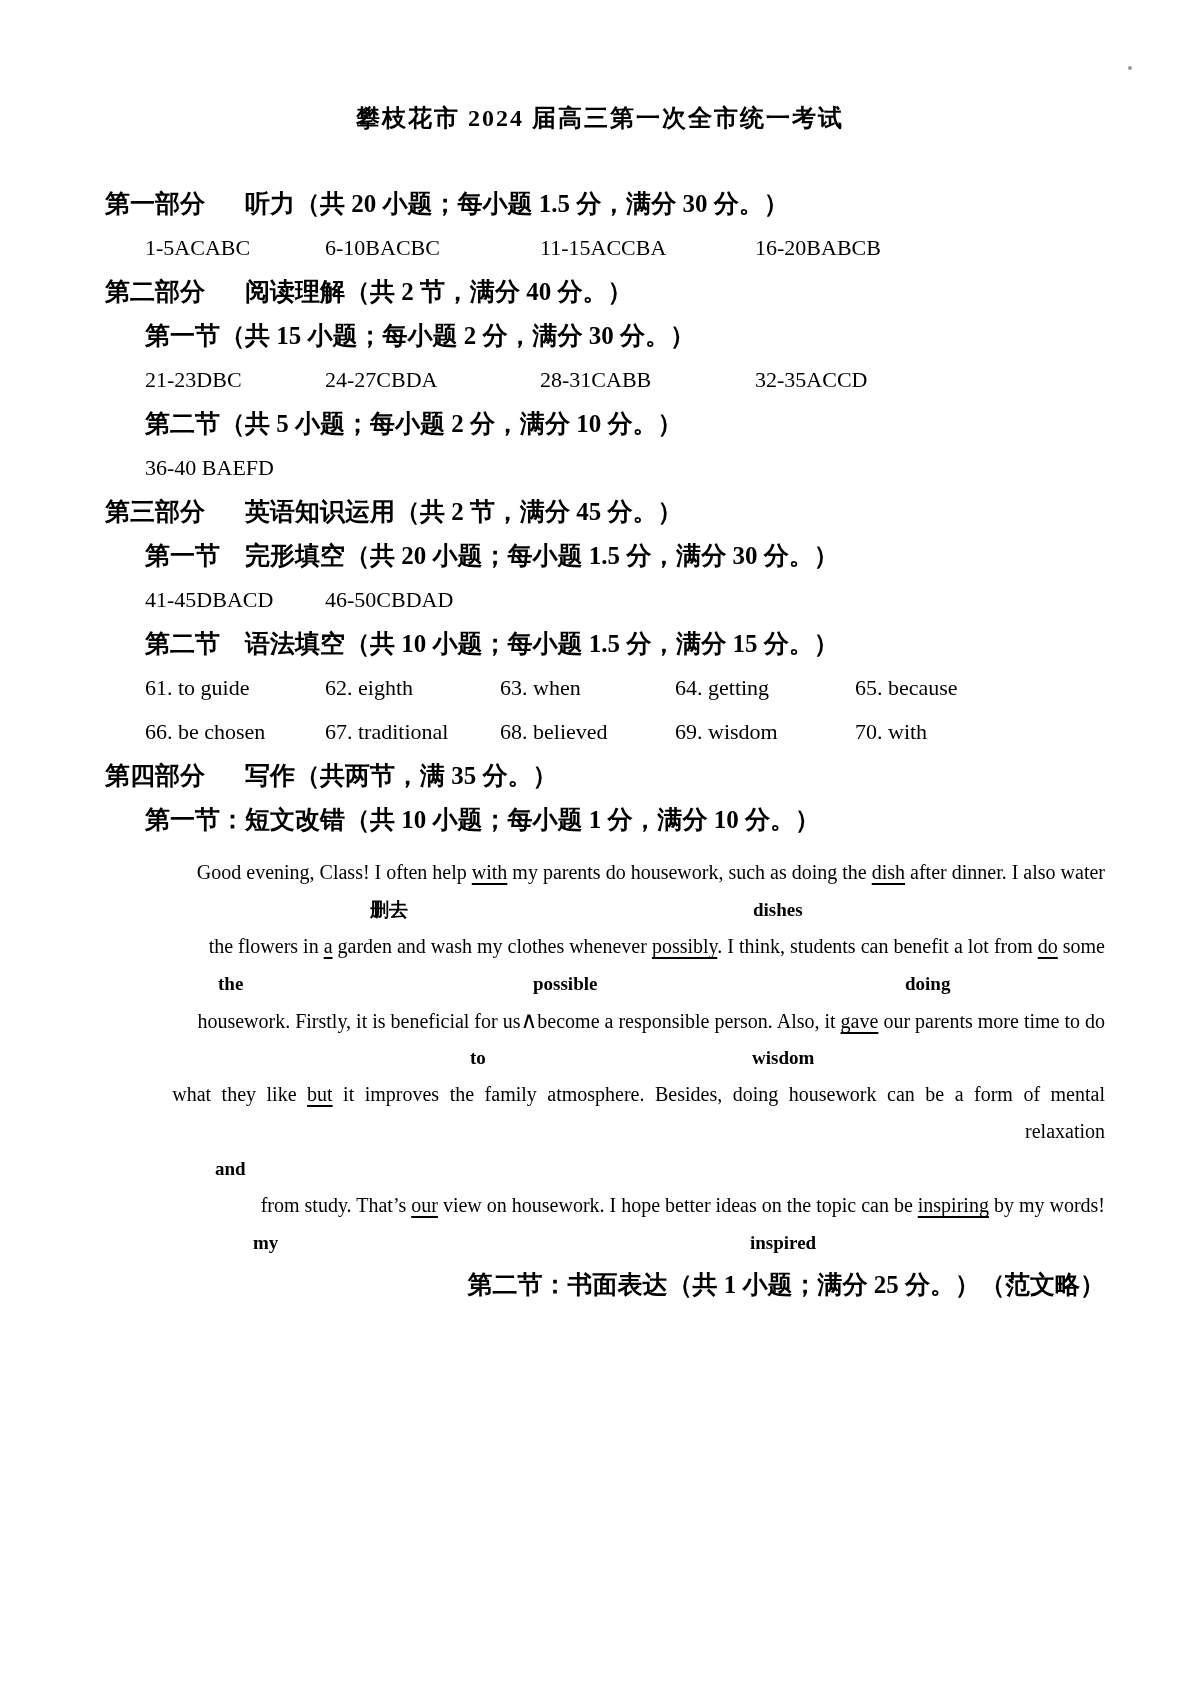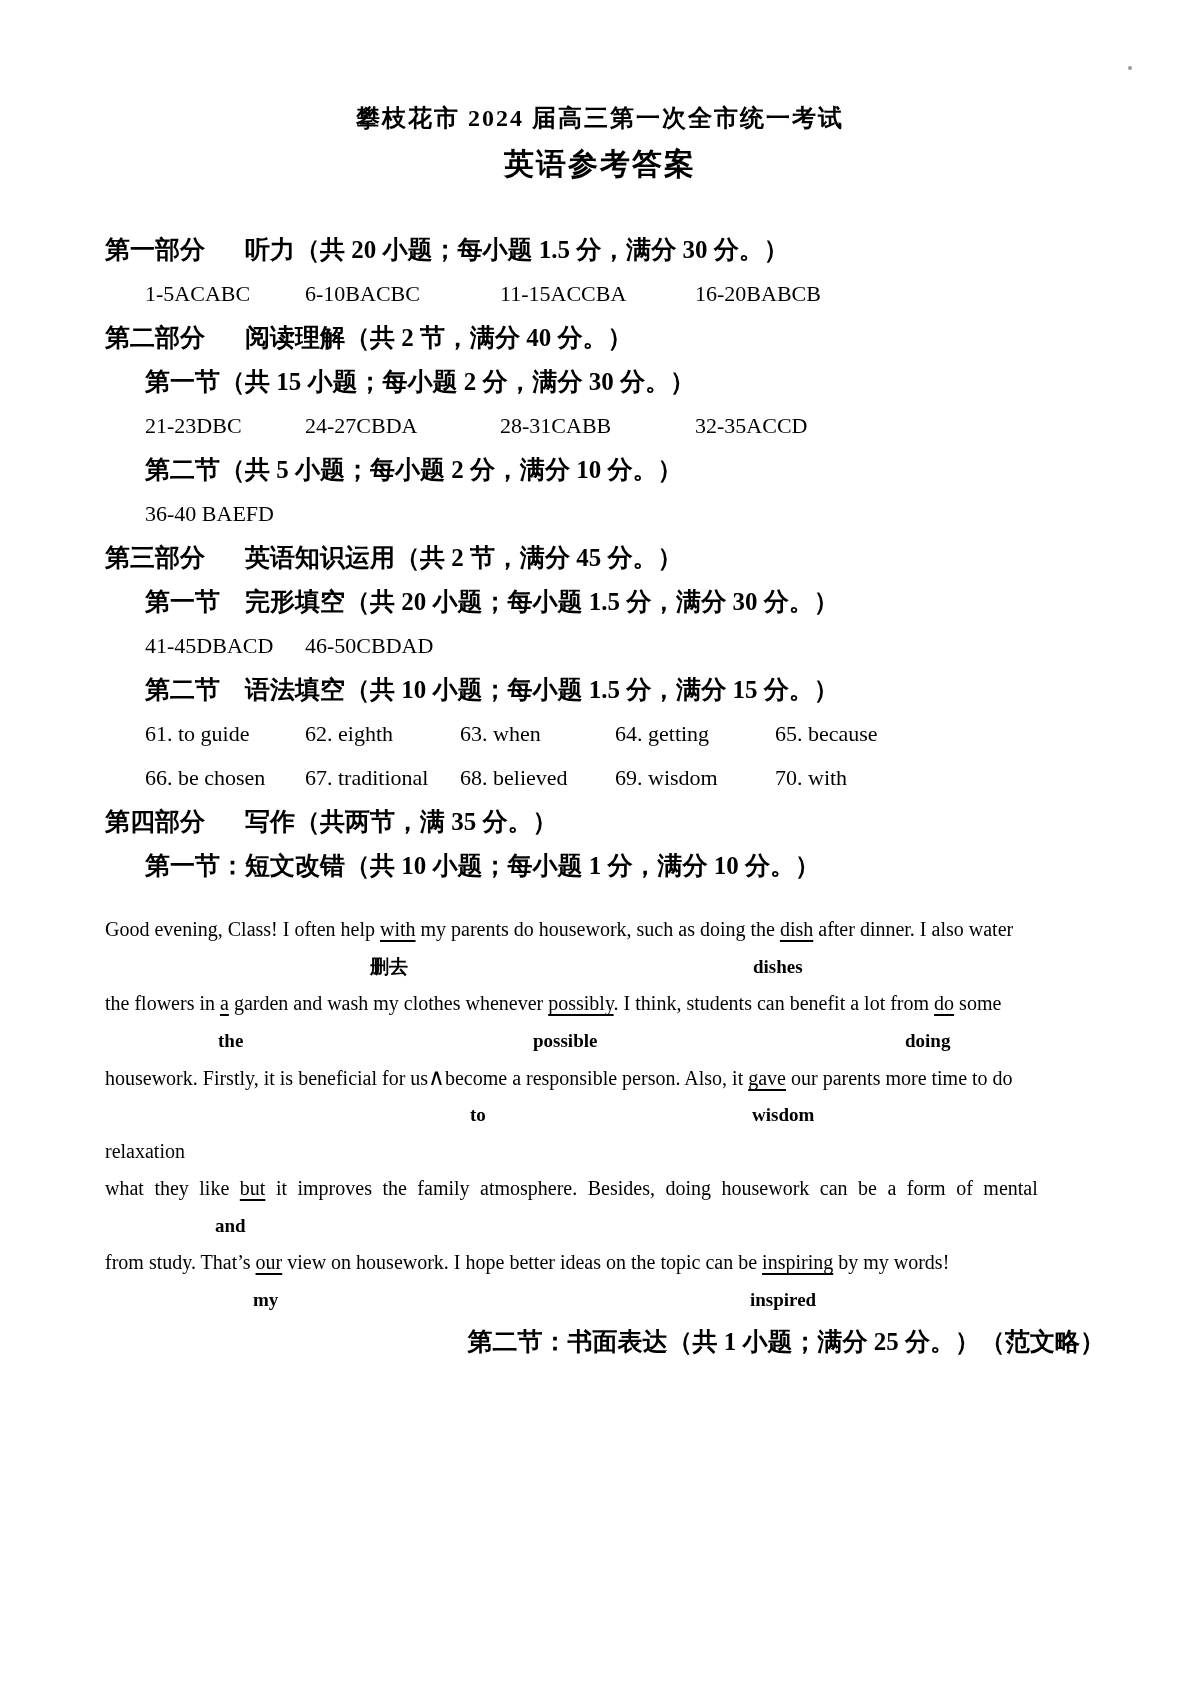--- a/index.html
+++ b/index.html
@@ -25,28 +25,28 @@
 
   .content { margin-top: 44px; padding-left: 105px; padding-right: 95px; }
 
   .krow { height: 44px; line-height: 44px; white-space: nowrap; }
   .hdr  { font-size: 25px; font-weight: bold; }
   .hdr .plabel { display: inline-block; width: 140px; }
   .sub  { padding-left: 40px; }
 
   .answers-row {
     display: grid; padding-left: 40px;
-    font-size: 22px; height: 44px; line-height: 44px;
+    font-size: 22px; height: 44px; line-height: 44px; gap: 20px;
   }
   .cols4 { grid-template-columns: 160px 195px 195px auto; }
   .cols5 { grid-template-columns: 160px 155px 155px 160px auto; }
   .cols1 { grid-template-columns: auto; }
   .answers-row .ans { white-space: nowrap; }
 
-  .passage { position: relative; margin-top: 23px; font-size: 20px; }
+  .passage { position: relative; margin-top: 12px; font-size: 20px; text-align: right; }
   .pline { height: 37px; line-height: 37px; white-space: nowrap; }
   .pline.spread { word-spacing: 5.5px; }
   .uword {
     text-decoration: underline;
     text-decoration-thickness: 1.5px;
     text-underline-offset: 4px;
   }
   .caret { font-size: 23px; line-height: 37px; }
   .pcorr { position: relative; height: 37px; }
   .pcorr .cword {
@@ -58,21 +58,20 @@
 </style>
 </head>
 <body>
 
 <div class="page">
 
   <div class="stray-dot"></div>
 
   <div class="titleblock">
     <div class="title1">攀枝花市 2024 届高三第一次全市统一考试</div>
-    <div class="title2">英语参考答案</div>
   </div>
 
   <div class="content">
 
     <div class="krow hdr">
       <span class="plabel">第一部分</span><span>听力（共 20 小题；每小题 1.5 分，满分 30 分。）</span>
     </div>
     <div class="answers-row cols4">
         <span class="ans">1-5ACABC</span>
         <span class="ans">6-10BACBC</span>
@@ -134,22 +133,22 @@
         <div class="pcorr">
           <span class="cword" style="left: 113px;">the</span>
           <span class="cword" style="left: 428px;">possible</span>
           <span class="cword" style="left: 800px;">doing</span>
         </div>
         <div class="pline"><span>housework. Firstly, it is beneficial for us</span><span class="caret">∧</span><span>become a responsible person. Also, it </span><span class="uword">gave</span><span> our parents more time to do</span></div>
         <div class="pcorr">
           <span class="cword" style="left: 365px;">to</span>
           <span class="cword" style="left: 647px;">wisdom</span>
         </div>
+        <div class="pline spread"><span>what they like </span><span class="uword">but</span><span> it improves the family atmosphere. Besides, doing housework can be a form of mental</span></div>
         <div class="pline"><span>relaxation</span></div>
-        <div class="pline spread"><span>what they like </span><span class="uword">but</span><span> it improves the family atmosphere. Besides, doing housework can be a form of mental</span></div>
         <div class="pcorr">
           <span class="cword" style="left: 110px;">and</span>
         </div>
         <div class="pline"><span>from study. That’s </span><span class="uword">our</span><span> view on housework. I hope better ideas on the topic can be </span><span class="uword">inspiring</span><span> by my words!</span></div>
         <div class="pcorr">
           <span class="cword" style="left: 148px;">my</span>
           <span class="cword" style="left: 645px;">inspired</span>
         </div>
       </div>
 

